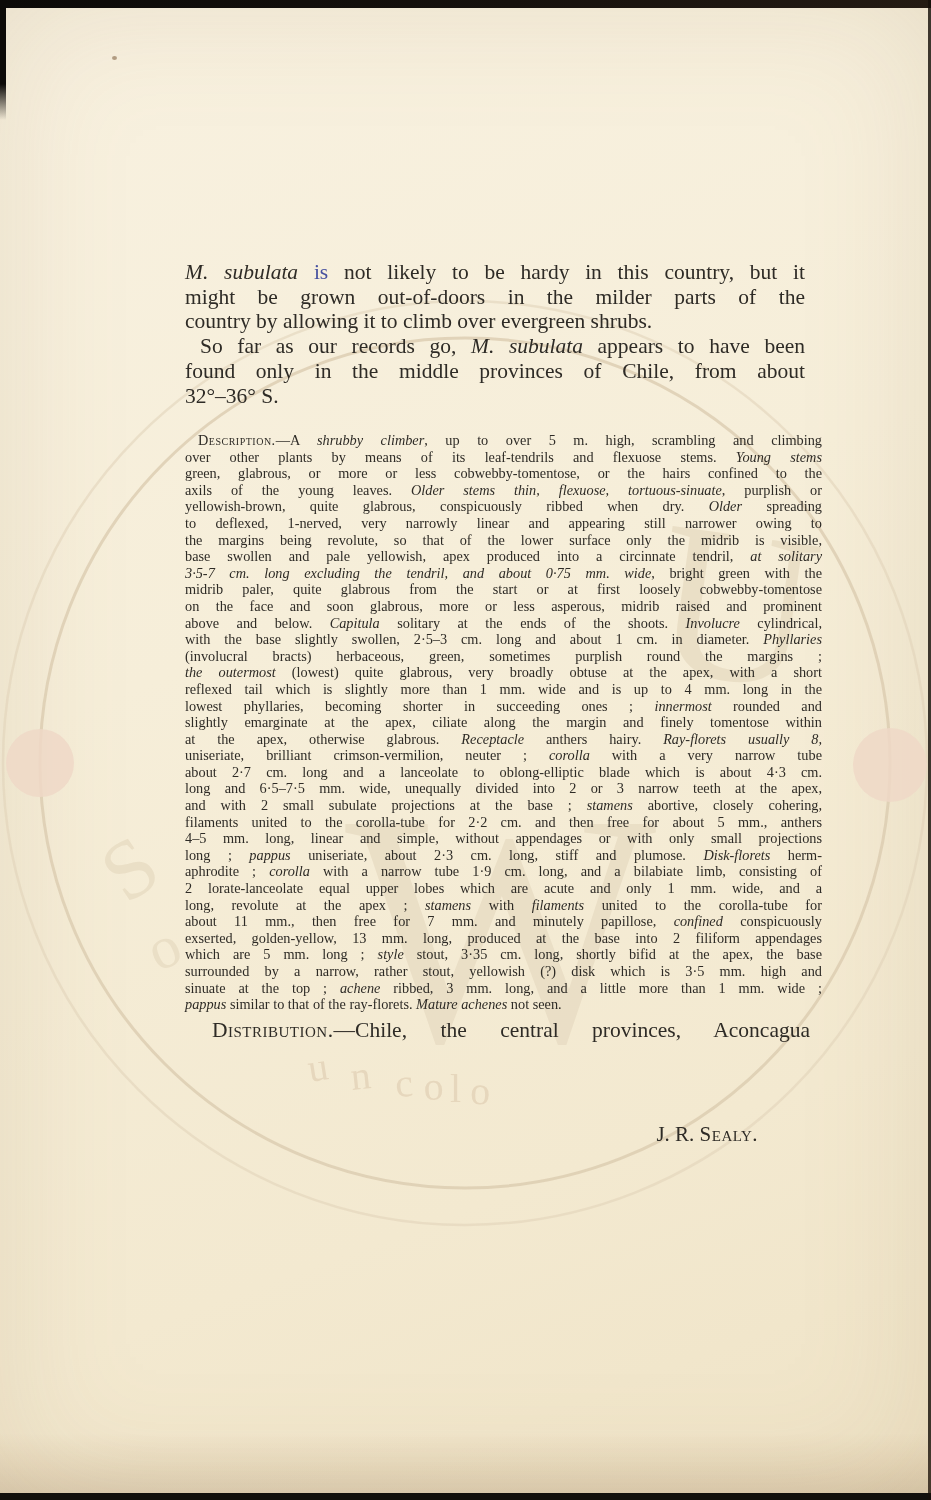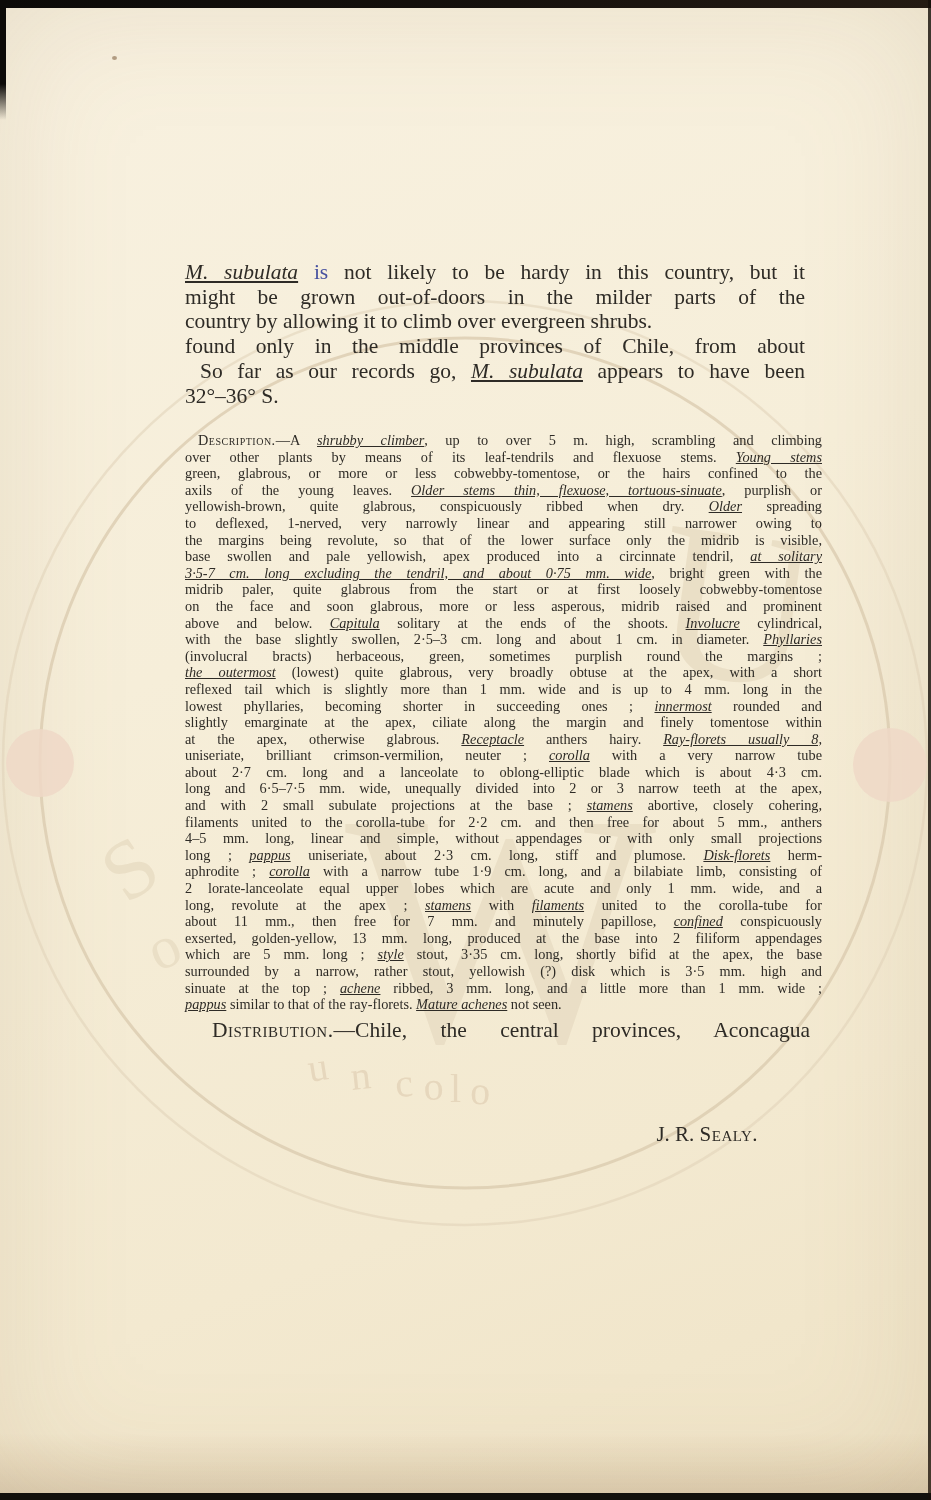--- a/index.html
+++ b/index.html
@@ -27,21 +27,21 @@
   .block .line.end{text-align-last:left;}
   .block .line.in{text-indent:15px;}
   .block-intro{left:185px;top:260px;width:620px;font-size:21.5px;line-height:24.7px;}
   .block-desc{left:185px;top:432px;width:637px;font-size:14.3px;line-height:16.6px;}
   .block-desc .line.in{text-indent:13px;}
   .block-dist{left:185px;top:1020px;width:625px;font-size:21.5px;line-height:21px;}
   .block-dist .line.in{text-indent:27px;}
   .block-sig{left:185px;top:1123px;width:573px;font-size:21px;line-height:23px;}
   .block-sig .line,.block-sig .line.end{text-align:right;text-align-last:right;}
   .sg-n{font-style:normal;}
-  .sg-i{font-style:italic;text-decoration:underline;}
+  .sg-i{font-style:italic;}
   .sg-sc{font-variant:small-caps;letter-spacing:.5px;}
   .sg-bl{color:#47519f;}
 </style>
 </head>
 <body>
 
 <div class="stage" style="color: rgb(46, 43, 38);">
 
   <svg class="wm" width="931" height="1500" viewBox="0 0 931 1500" aria-hidden="true">
     <circle class="wm-ring-outer" cx="465" cy="763" r="462" fill="none" stroke="#e0d2b8" stroke-width="2.5" opacity="0.55"></circle>
@@ -59,22 +59,22 @@
         <text x="424" y="1100" font-size="40" fill="#dcc8ac" opacity="0.55" transform="rotate(-2 424 1100)">o</text>
         <text x="450" y="1102" font-size="40" fill="#dcc8ac" opacity="0.55">l</text>
         <text x="470" y="1104" font-size="40" fill="#dcc8ac" opacity="0.55" transform="rotate(1 470 1104)">o</text>
       </g>
   </svg>
 
   <div class="block block-intro">
       <div class="line"><span class="sg-i">M. subulata</span><span class="sg-n"> </span><span class="sg-bl">is</span><span class="sg-n"> not likely to be hardy in this country, but it</span></div>
       <div class="line"><span class="sg-n">might be grown out-of-doors in the milder parts of the</span></div>
       <div class="line end"><span class="sg-n">country by allowing it to climb over evergreen shrubs.</span></div>
+      <div class="line in"><span class="sg-n">So far as our records go, </span><span class="sg-i">M. subulata</span><span class="sg-n"> appears to have been</span></div>
       <div class="line"><span class="sg-n">found only in the middle provinces of Chile, from about</span></div>
-      <div class="line in"><span class="sg-n">So far as our records go, </span><span class="sg-i">M. subulata</span><span class="sg-n"> appears to have been</span></div>
       <div class="line end"><span class="sg-n">32°–36° S.</span></div>
     </div>
 
   <div class="block block-desc">
       <div class="line in"><span class="sg-sc">Description.</span><span class="sg-n">—A </span><span class="sg-i">shrubby climber</span><span class="sg-n">, up to over 5 m. high, scrambling and climbing</span></div>
       <div class="line"><span class="sg-n">over other plants by means of its leaf-tendrils and flexuose stems. </span><span class="sg-i">Young stems</span></div>
       <div class="line"><span class="sg-n">green, glabrous, or more or less cobwebby-tomentose, or the hairs confined to the</span></div>
       <div class="line"><span class="sg-n">axils of the young leaves. </span><span class="sg-i">Older stems thin, flexuose, tortuous-sinuate</span><span class="sg-n">, purplish or</span></div>
       <div class="line"><span class="sg-n">yellowish-brown, quite glabrous, conspicuously ribbed when dry. </span><span class="sg-i">Older</span><span class="sg-n"> spreading</span></div>
       <div class="line"><span class="sg-n">to deflexed, 1-nerved, very narrowly linear and appearing still narrower owing to</span></div>

